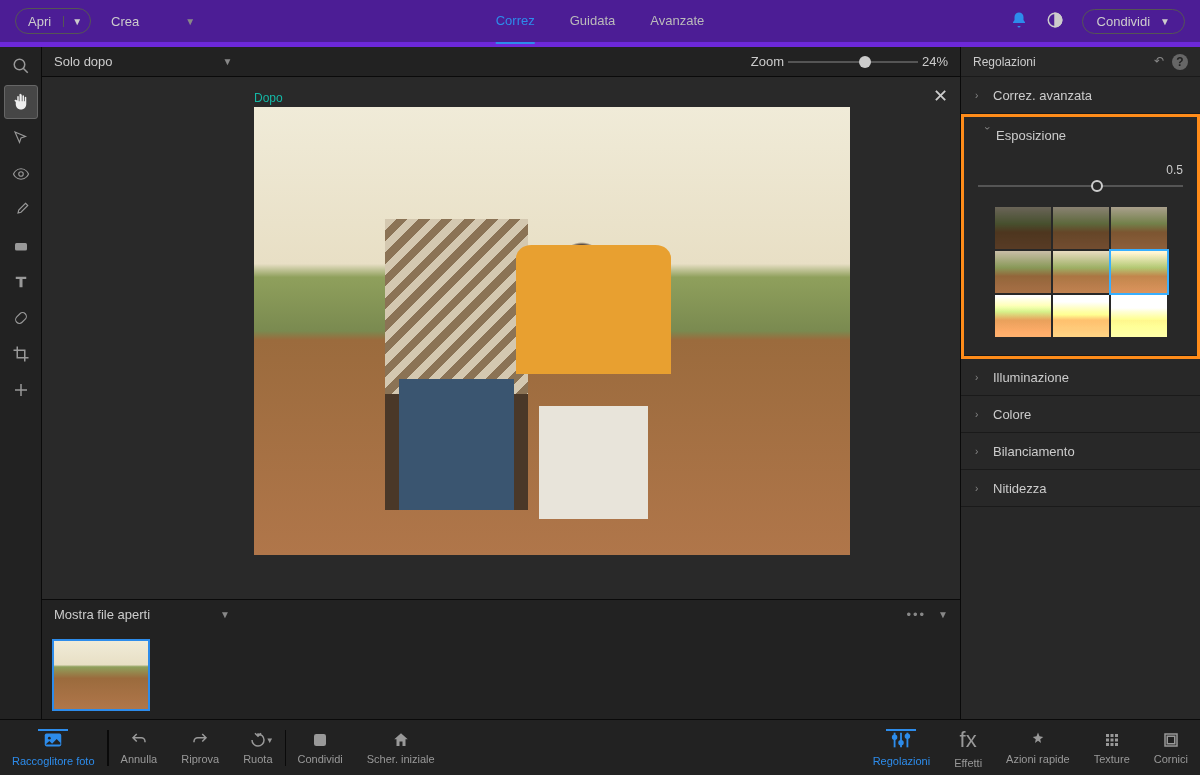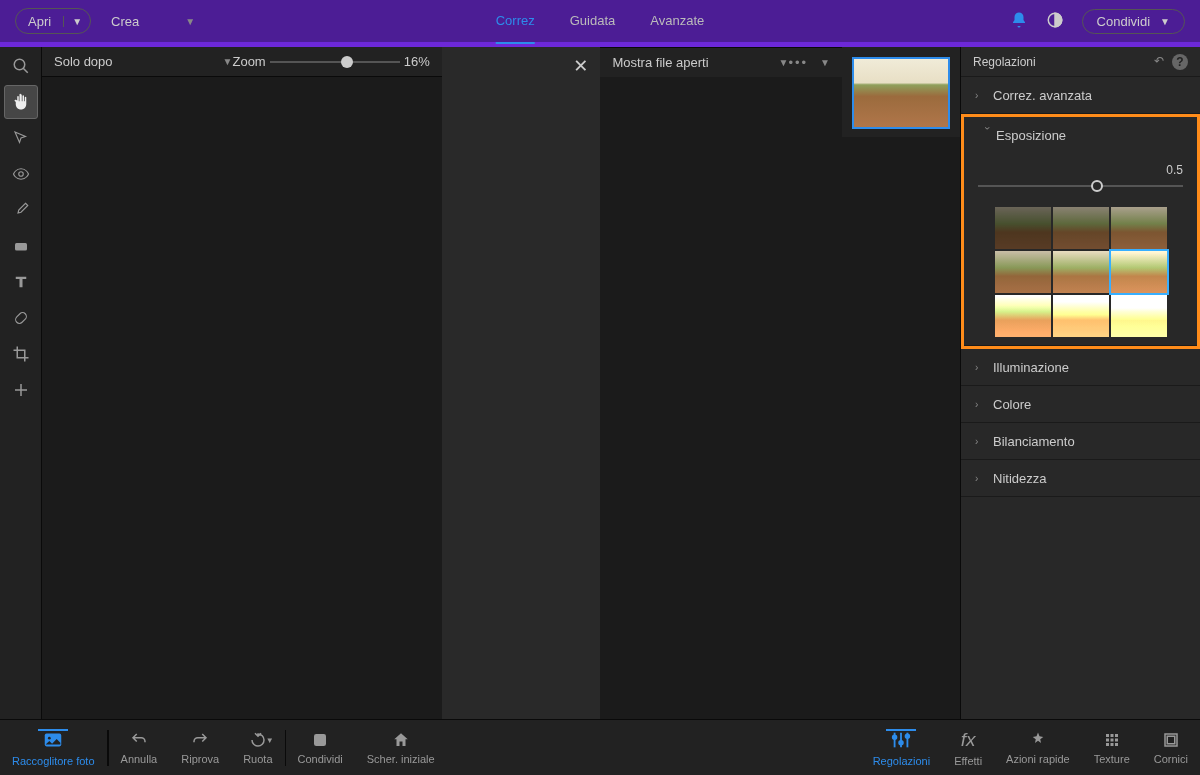--- a/index.html
+++ b/index.html
@@ -12,21 +12,21 @@
 .btn-create .drop { margin-left:30px; font-size:10px; color:#888; }
 .tabs { position:absolute; left:50%; transform:translateX(-50%); display:flex; gap:35px; }
 .tabs div { cursor:pointer; padding:14px 0; color:#bbb; }
 .tabs div.active { color:#2d8ceb; border-bottom:2px solid #2d8ceb; }
 .top-right { margin-left:auto; display:flex; align-items:center; gap:18px; }
 .share-btn { border:1px solid #555; border-radius:14px; padding:4px 14px; display:flex; align-items:center; gap:10px; cursor:pointer; }
 .main { flex:1; display:flex; overflow:hidden; }
 .toolbar { width:42px; background:#222; display:flex; flex-direction:column; align-items:center; border-right:1px solid #0a0a0a; }
 .toolbar .tool { width:34px; height:34px; display:flex; align-items:center; justify-content:center; color:#999; cursor:pointer; margin-top:2px; }
 .toolbar .tool.active { background:#464646; color:#eee; border-radius:3px; border:1px solid #666; }
-.center { flex:1; display:flex; flex-direction:row; }
+.center { flex:1; display:flex; flex-direction:column; }
 .view-bar { height:30px; background:#222; border-bottom:1px solid #0a0a0a; display:flex; align-items:center; padding:0 12px; }
 .view-bar .vb-drop { margin-left:8px; font-size:10px; color:#888; margin-left:110px; }
 .zoom-wrap { margin-left:auto; display:flex; align-items:center; gap:4px; }
 .zoom-slider { width:130px; height:2px; background:#555; position:relative; }
 .zoom-slider .knob { position:absolute; top:-5px; left:55%; width:12px; height:12px; background:#ccc; border-radius:50%; }
 .canvas-area { flex:1; background:#292929; position:relative; overflow:hidden; }
 .close-x { position:absolute; top:8px; right:12px; color:#ccc; cursor:pointer; font-size:18px; }
 .canvas-label { position:absolute; top:14px; left:212px; font-size:12px; color:#14b8a6; }
 .canvas-img { position:absolute; top:30px; left:212px; width:596px; height:448px; overflow:hidden; }
 .photo { width:100%; height:100%; background:linear-gradient(to bottom,#f0ebd8 0%,#e8dfc5 35%,#8fa05c 38%,#7a8a50 50%,#9b6b3d 52%,#b0764a 100%); position:relative; }
@@ -44,21 +44,21 @@
 .thumbs { height:90px; background:#222; padding:10px; display:flex; }
 .thumb { width:98px; height:72px; border:2px solid #2d8ceb; }
 .thumb .mini{width:100%;height:100%;background:linear-gradient(to bottom,#f0ebd8 0%,#e8dfc5 35%,#8fa05c 38%,#9b6b3d 55%,#b0764a 100%);position:relative;}
 .right-panel { width:240px; background:#282828; border-left:1px solid #0a0a0a; display:flex; flex-direction:column; }
 .panel-head { height:30px; display:flex; align-items:center; padding:0 12px; border-bottom:1px solid #1a1a1a; font-size:12px; }
 .panel-head .ricon { margin-left:auto; display:flex; gap:8px; color:#888; }
 .acc-item { border-bottom:1px solid #1a1a1a; }
 .acc-head { height:36px; display:flex; align-items:center; padding:0 14px; cursor:pointer; font-size:13px; }
 .acc-head .chev { width:18px; font-size:10px; color:#888; }
 .highlight-box { border:3px solid #ff8c1a; }
-.exp-body { padding:10px 14px 8px; }
+.exp-body { padding:10px 14px 18px; }
 .exp-val { text-align:right; font-size:12px; color:#ccc; margin-bottom:8px; }
 .exp-slider { height:2px; background:#555; position:relative; margin-bottom:20px; }
 .exp-slider .ek { position:absolute; top:-5px; left:55%; width:12px; height:12px; border:2px solid #ccc; background:#282828; border-radius:50%; }
 .exp-grid { display:grid; grid-template-columns:repeat(3,56px); grid-template-rows:repeat(3,42px); gap:2px; justify-content:center; }
 .exp-grid .cell { background:linear-gradient(to bottom,#d4c8b0 0%,#8fa05c 40%,#9b6b3d 60%,#b0764a 100%); position:relative; cursor:pointer; }
 .exp-grid .cell.sel { outline:2px solid #2d8ceb; }
 .bottom-bar { height:56px; background:#222; border-top:1px solid #0a0a0a; display:flex; align-items:center; }
 .bbtn { display:flex; flex-direction:column; align-items:center; justify-content:center; gap:4px; font-size:11px; color:#999; cursor:pointer; height:100%; padding:0 12px; }
 .bbtn.active { color:#2d8ceb;align-items:center; }
 .bbtn.active .und{border-bottom:2px solid #2d8ceb;width:30px;position:absolute;margin-top:-36px;}
@@ -158,21 +158,21 @@
 
   <div class="center">
     <div class="view-bar">
       <span>Solo dopo</span>
       <span class="vb-drop">▼</span>
       <div class="zoom-wrap">
         <span>Zoom</span>
         <div class="zoom-slider">
             <div class="knob"></div>
           </div>
-        <span>16%</span>
+        <span>24%</span>
       </div>
     </div>
     <div class="canvas-area">
       <span class="close-x">✕</span>
       <div class="canvas-label">Dopo</div>
       <div class="canvas-img">
         <div class="photo">
             <div class="p1"></div>
             <div class="p2"></div>
           </div>
@@ -308,21 +308,21 @@
         <line x1="5" y1="4" x2="5" y2="20"></line>
         <circle cx="5" cy="9" r="2" fill="currentColor"></circle>
         <line x1="12" y1="4" x2="12" y2="20"></line>
         <circle cx="12" cy="15" r="2" fill="currentColor"></circle>
         <line x1="19" y1="4" x2="19" y2="20"></line>
         <circle cx="19" cy="8" r="2" fill="currentColor"></circle>
       </svg>
       <span>Regolazioni</span>
     </div>
   <div class="bbtn">
-      <span style="font-style:italic;font-size:19px">fx</span>
+      <span style="font-size:22px">fx</span>
       <span>Effetti</span>
     </div>
   <div class="bbtn">
       <svg viewBox="0 0 24 24" fill="currentColor">
         <path d="M12 2l2 5 5 1-4 3 1 5-4-3-4 3 1-5-4-3 5-1z"></path>
       </svg>
       <span>Azioni rapide</span>
     </div>
   <div class="bbtn">
       <svg viewBox="0 0 24 24" fill="currentColor">

